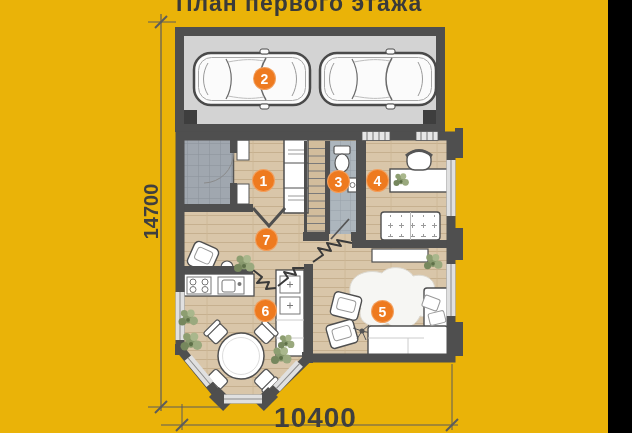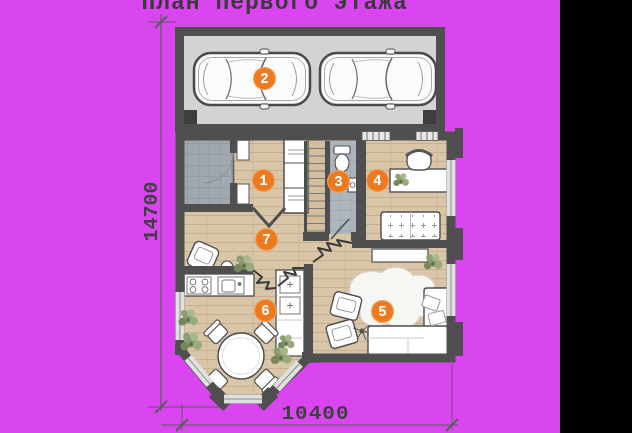--- a/index.html
+++ b/index.html
@@ -1,26 +1,26 @@
 <!DOCTYPE html>
 <html><head>
 <meta charset="utf-8">
 <style>
   html,body{margin:0;padding:0;background:#000;}
   .canvas{
-    position:relative;width:560px;height:433px;background:#d946ef;
-    overflow:hidden;font-family:Liberation Mono, monospace;
+    position:relative;width:608px;height:433px;background:#eab308;
+    overflow:hidden;font-family:Liberation Sans, sans-serif;
   }
   .plan-title{
     position:absolute;top:-10px;left:50%;transform:translateX(-52%);
     font-size:23px;font-weight:600;color:#3a3a3a;letter-spacing:1px;white-space:nowrap;
   }
   .dim-label{position:absolute;color:#3f3f3f;font-weight:600;text-align:center;}
   .dim-left{left:116px;top:200px;width:70px;font-size:20px;transform:rotate(-90deg);}
-  .dim-bottom{left:268px;top:402px;width:95px;font-size:21px;letter-spacing:1px;}
+  .dim-bottom{left:268px;top:402px;width:95px;font-size:28px;letter-spacing:1px;}
   .badge{
     position:absolute;width:23px;height:23px;border-radius:50%;
     background:#ee7a1f;border:1px solid rgba(255,255,255,.28);box-sizing:border-box;
     color:#fff;font-size:14px;font-weight:bold;
     display:flex;align-items:center;justify-content:center;line-height:1;
   }
   svg{position:absolute;left:0;top:0;}
 </style>
 </head>
 <body>

